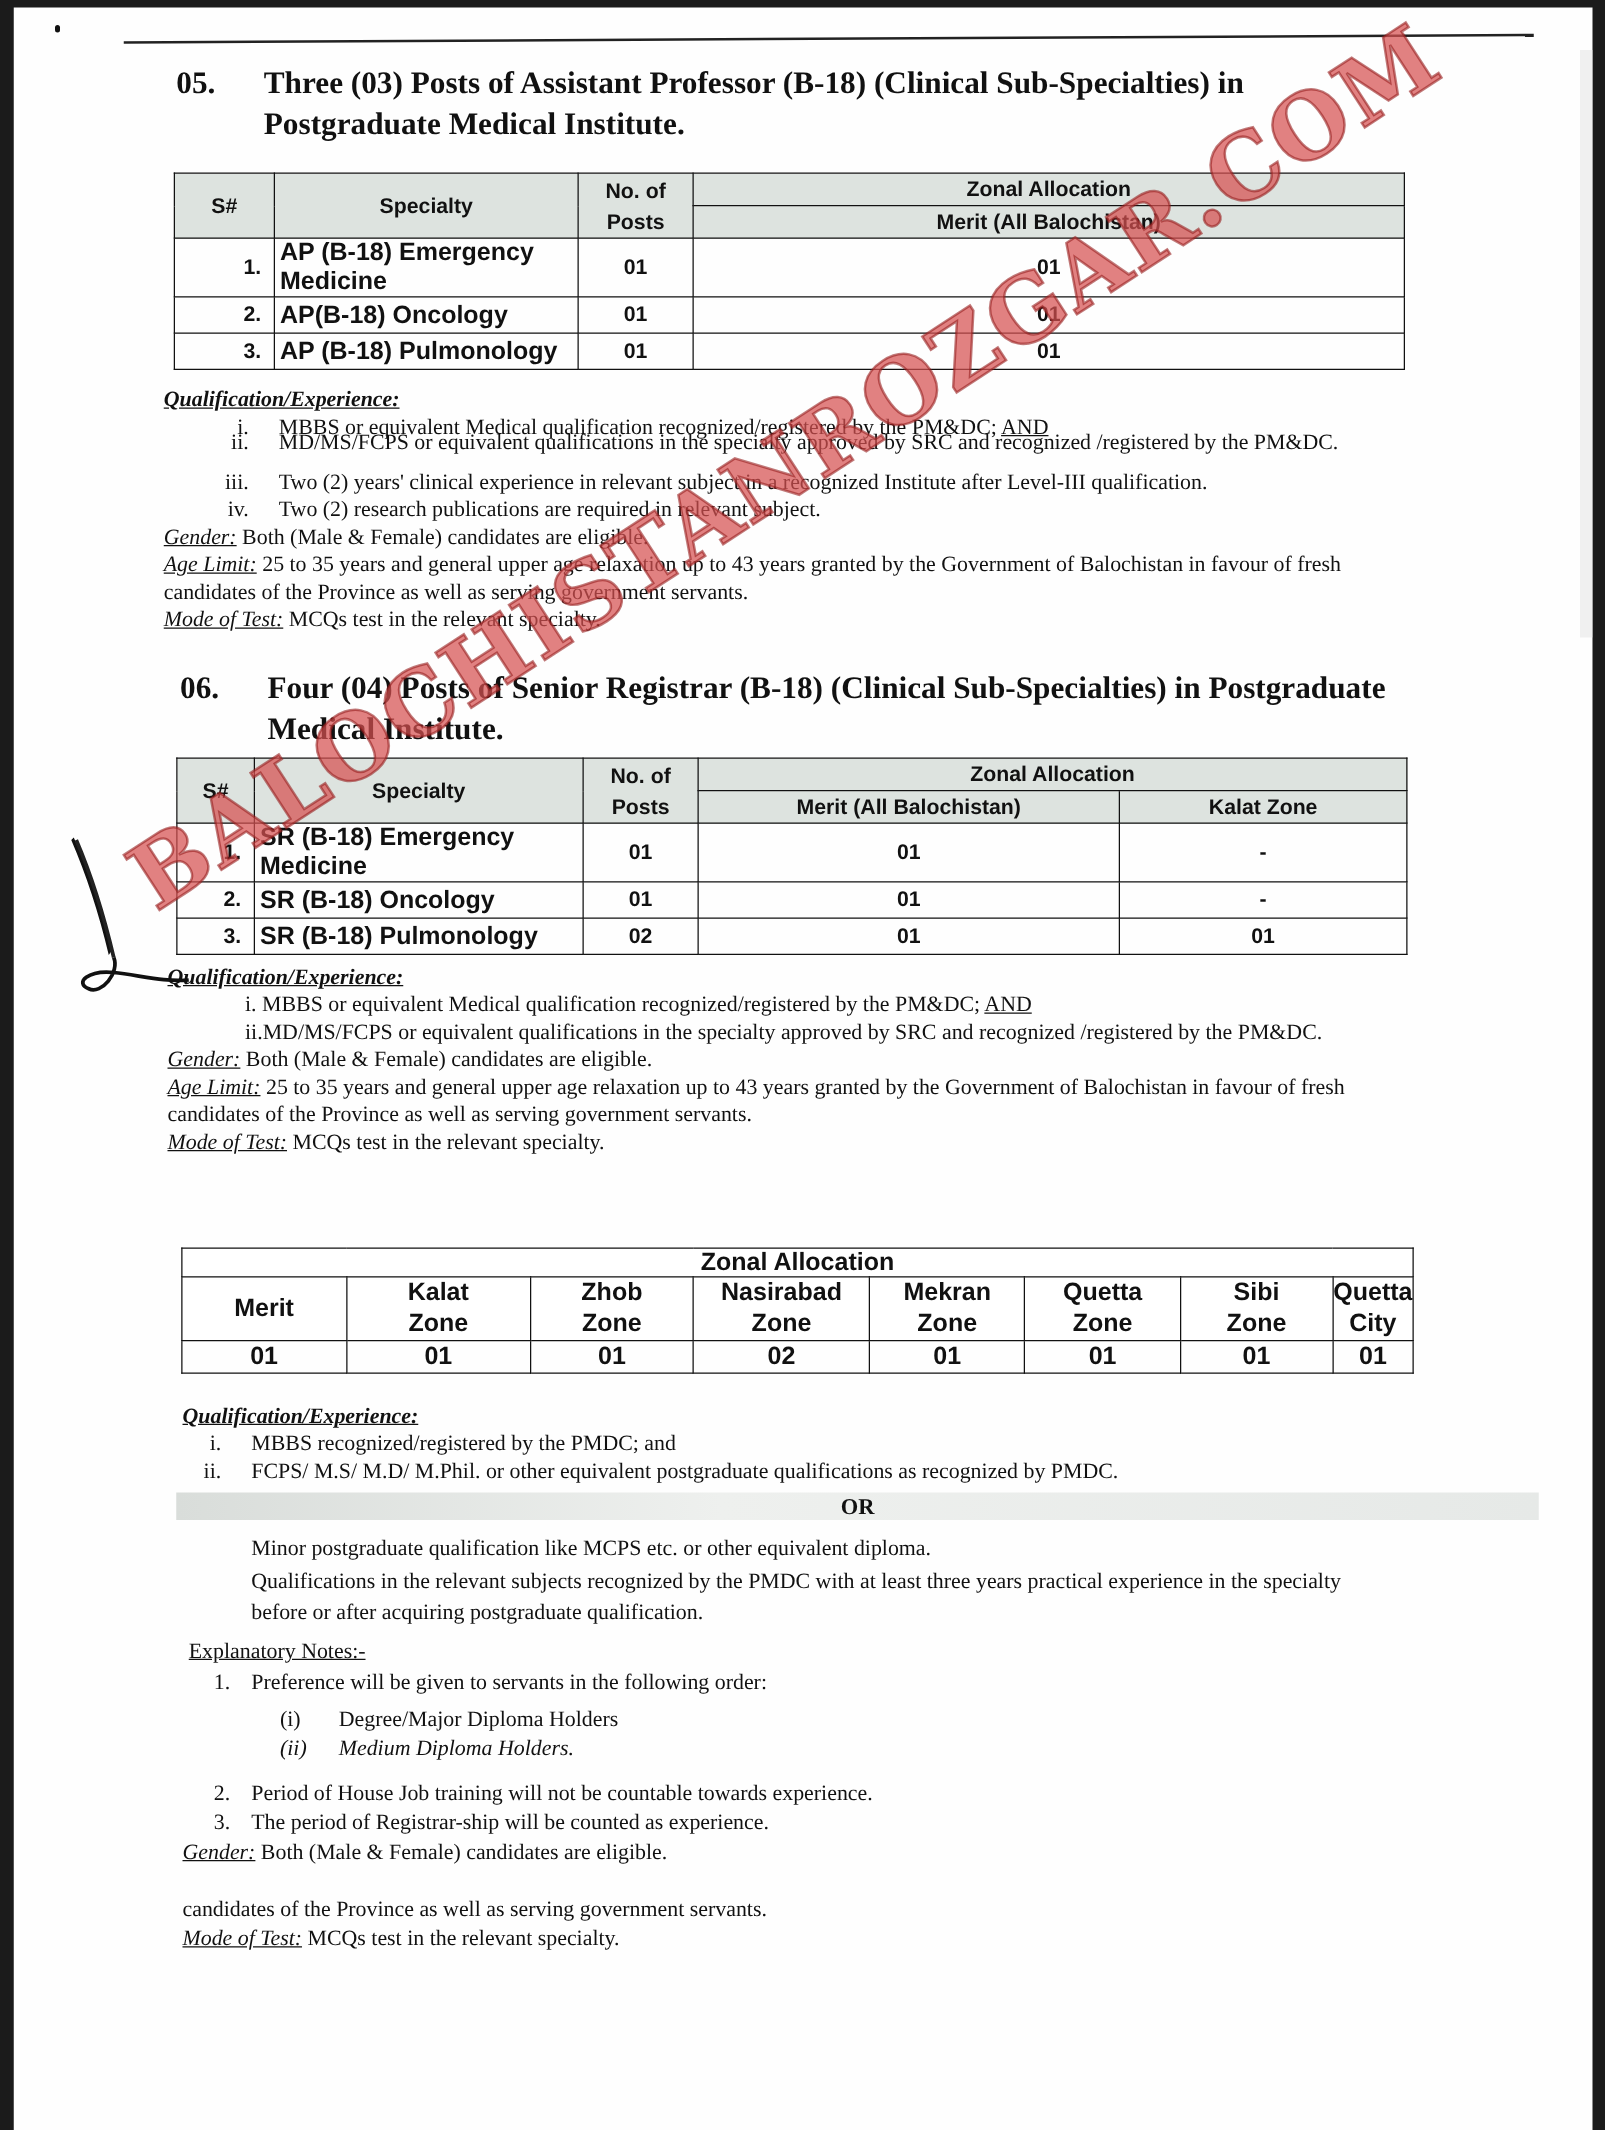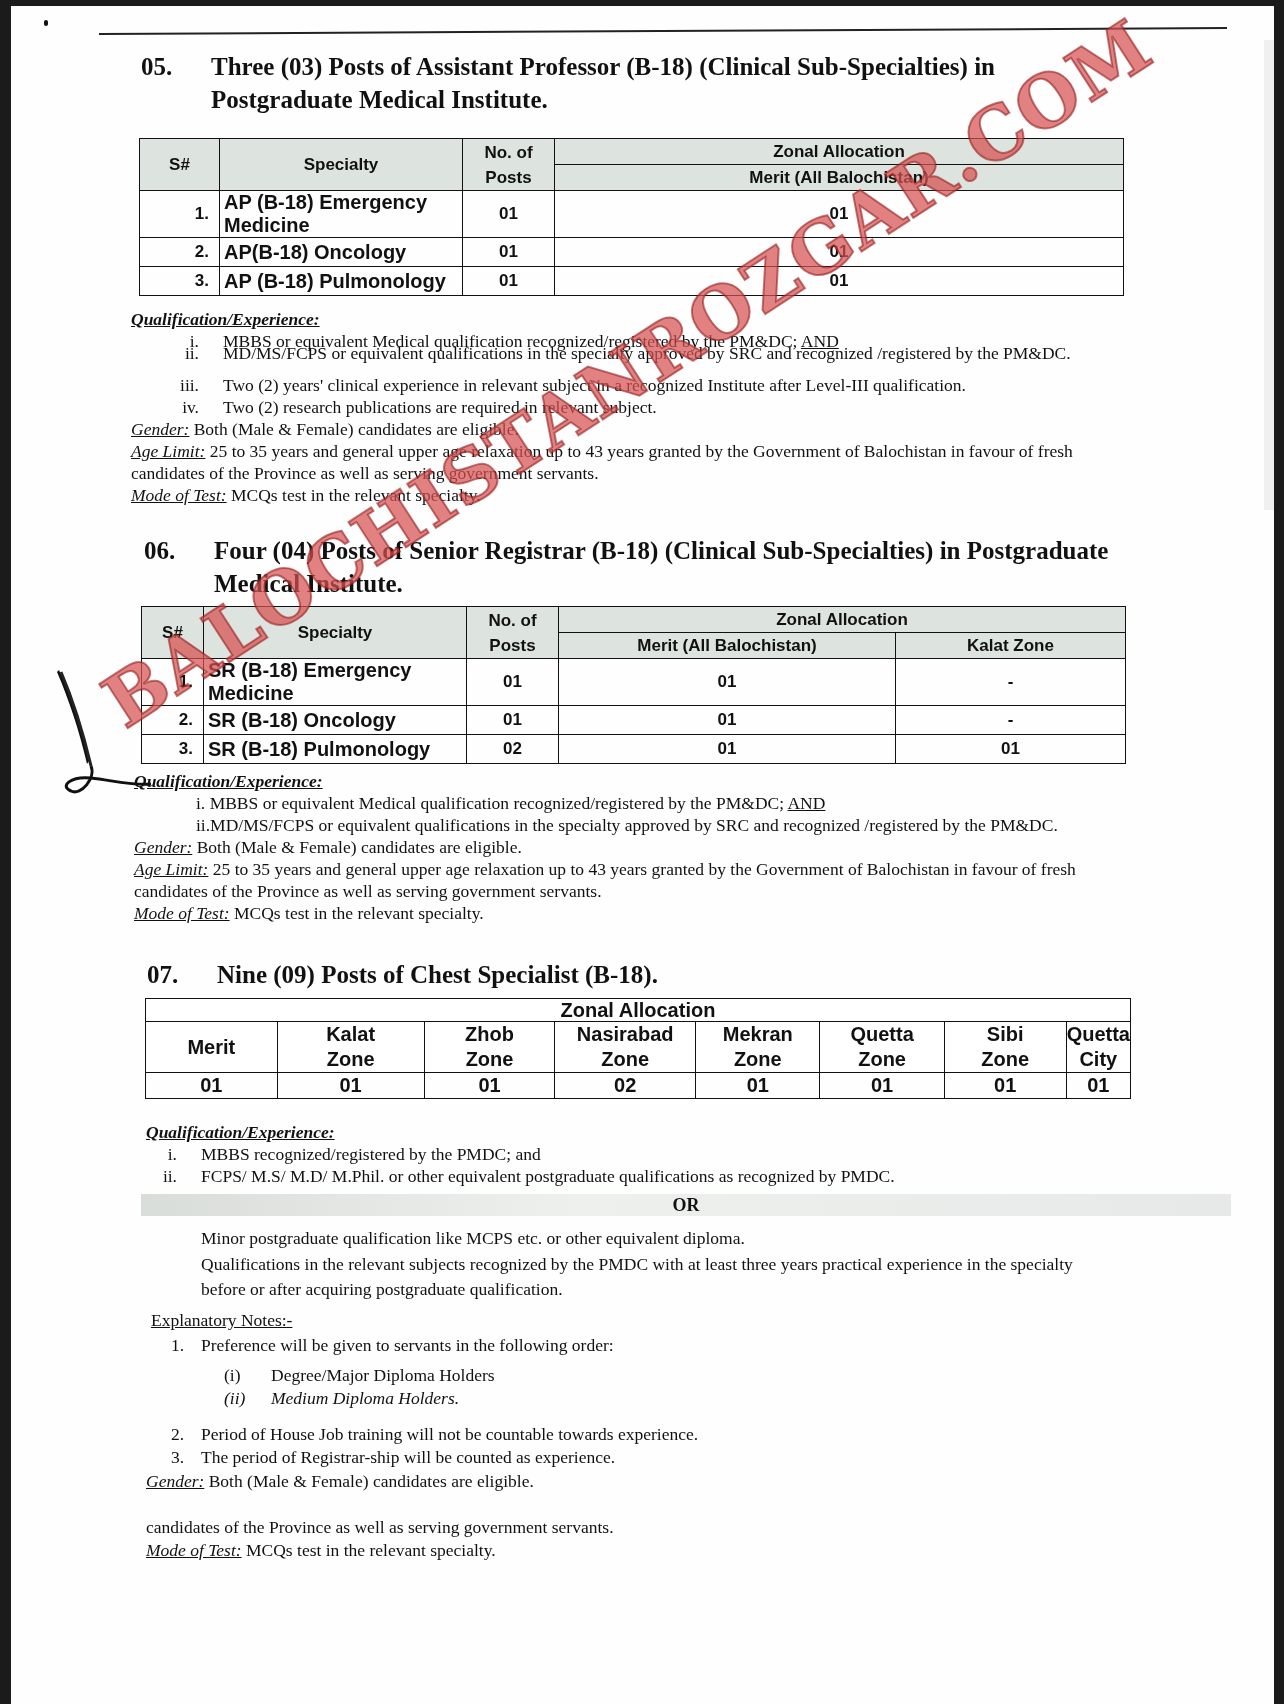--- a/index.html
+++ b/index.html
@@ -154,24 +154,20 @@
     </table>
 
   <div class="para" style="left:123px;top:764px;"><span class="heading-u">Qualification/Experience:</span></div>
   <div class="para" style="left:185px;top:786px;"><span>i.</span> <span>MBBS or equivalent Medical qualification recognized/registered by the PM&amp;DC; </span><span class="u">AND</span></div>
   <div class="para" style="left:185px;top:808px;"><span>ii.</span><span>MD/MS/FCPS or equivalent qualifications in the specialty approved by SRC and recognized /registered by the PM&amp;DC.</span></div>
   <div class="para" style="left:123px;top:830px;"><span class="lbl">Gender:</span><span> Both (Male &amp; Female) candidates are eligible.</span></div>
   <div class="para" style="left:123px;top:852px;"><span class="lbl">Age Limit:</span><span> 25 to 35 years and general upper age relaxation up to 43 years granted by the Government of Balochistan in favour of fresh</span></div>
   <div class="para" style="left:123px;top:874px;"><span>candidates of the Province as well as serving government servants.</span></div>
   <div class="para" style="left:123px;top:896px;"><span class="lbl">Mode of Test:</span><span> MCQs test in the relevant specialty.</span></div>
 
-  <div class="sec-title" style="left:136px;top:952px;width:900px;height:36px;">
-    <span class="num">07.</span>
-    <span class="txt">Nine (09) Posts of Chest Specialist (B-18).</span>
-  </div>
 
   <table class="grid chest" style="left:134px;top:992px;width:986px;">
     <colgroup>
         <col style="width:134px">
         <col style="width:150px">
         <col style="width:133px">
         <col style="width:142px">
         <col style="width:126px">
         <col style="width:126px">
         <col style="width:124px">

